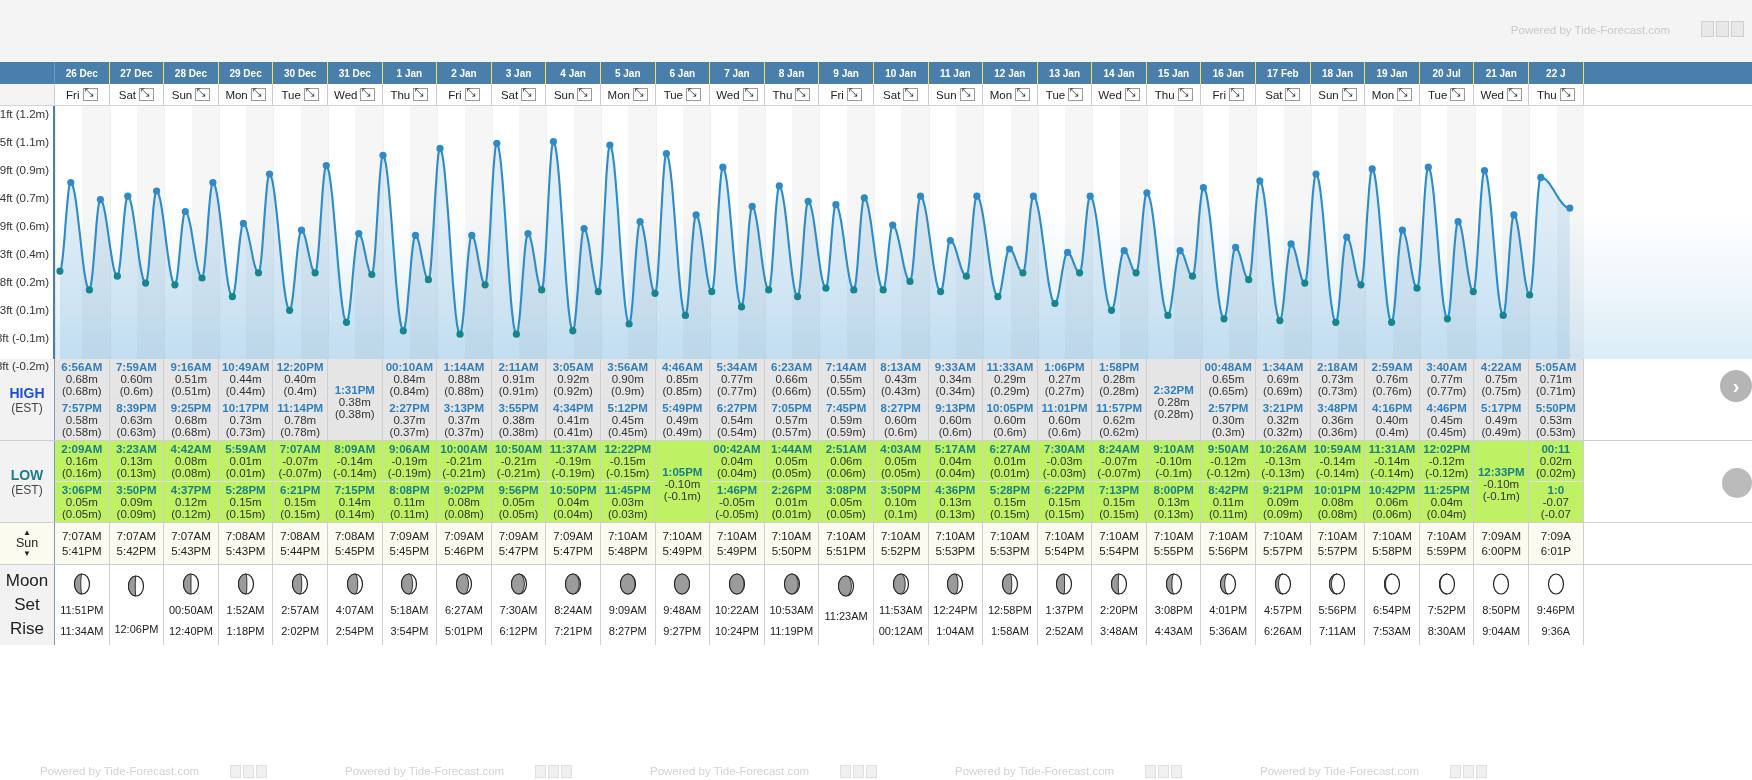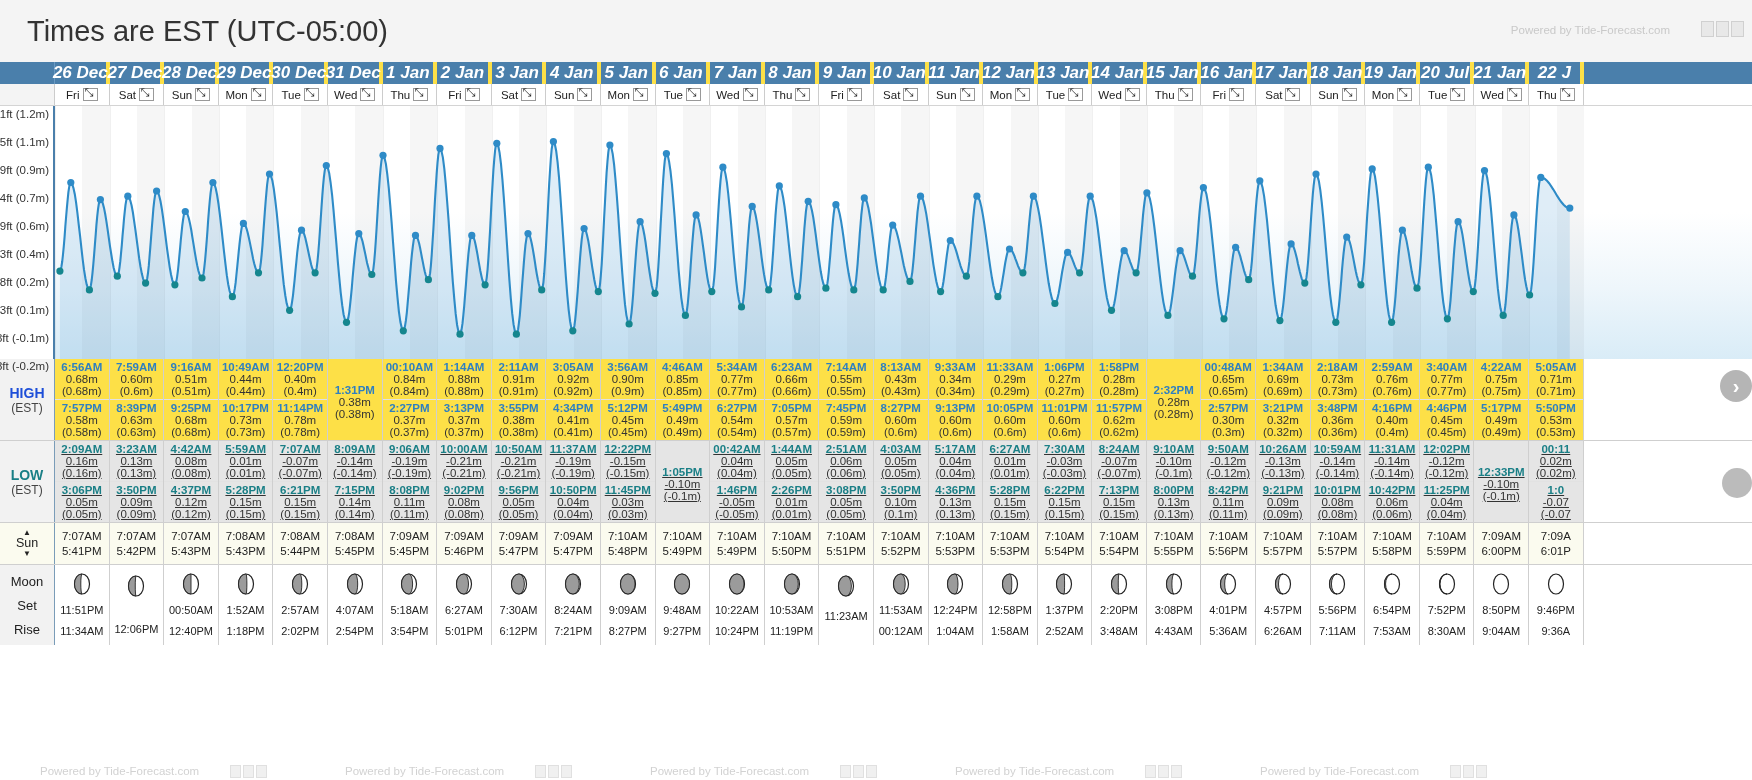--- a/index.html
+++ b/index.html
@@ -47,25 +47,24 @@
     display:inline-block; width:13px; height:16px;
     border:1px solid #d0d0d0; background:#e8e8e8;
     font-size:8px; color:#bbb; text-align:center; line-height:16px;
   }
 
   
   .datebar { display:flex; height:22px; background:#4a7fab; }
   .datebar .corner { width:55px; flex:0 0 55px; background:#4a7fab; border-right:1px solid #6b9bc4;}
   .datebar .dcell {
     flex:0 0 54.6px; width:54.6px;
-    color:#fff; font-size:17px; font-weight:bold;
+    color:#fff; font-size:10px; font-weight:bold;
     display:flex; align-items:center; justify-content:center;
-    border-right:4px solid #fde047;
+    border-right:1px solid #fde047;
     white-space:nowrap;
-    font-style:italic;
   }
 
   
   .daybar { display:flex; height:22px; background:#ffffff; border-bottom:1px solid #d4d4d4;}
   .daybar .corner { width:55px; flex:0 0 55px; background:#f4f4f4; border-right:1px solid #ccc;}
   .daybar .dcell {
     flex:0 0 54.6px; width:54.6px;
     display:flex; align-items:center; justify-content:center; gap:3px;
     border-right:1px solid #ccc;
     font-size:11.5px; color:#222;
@@ -109,22 +108,22 @@
   .rowlabel .small { font-size:12px; color:#444; }
   .high .big { color:#1d4ed8; }
   .low  .big { color:#1a7f86; }
 
   .tcells { flex:1; display:flex; }
   .tcol {
     flex:0 0 54.6px; width:54.6px;
     border-right:1px solid #cfcfcf;
     display:flex; flex-direction:column;
   }
-  .high .tcol { background:#fde047; }
-  .low  .tcol { background:#e5e5e5;text-decoration:underline; }
+  .high .tcol { background:#e5e5e5; }
+  .low  .tcol { background:#bef264; }
   .ev {
     flex:1; display:flex; flex-direction:column;
     align-items:center; justify-content:center;
     padding:2px 0;
   }
   .ev + .ev { border-top:1px solid #e2e2e2; }
   .ev .t { font-size:11.5px; font-weight:bold; white-space:nowrap; }
   .high .ev .t { color:#2e7fc1; }
   .low  .ev .t { color:#1a7f86; }
   .ev .v { font-size:11.5px; color:#333; white-space:nowrap; }
@@ -142,21 +141,21 @@
     display:flex; flex-direction:column; align-items:center; justify-content:center;
     font-size:11.5px; color:#222; gap:3px;
   }
 
   
   .moonrow { display:flex; height:80px; }
   .moonrow .rowlabel {
     background:#f2f2f2; justify-content:space-around; padding:4px 0;
     border-right:1px solid #7a9cb8;
   }
-  .moonrow .rowlabel div { font-size:13px; color:#222; }
+  .moonrow .rowlabel div { font-size:17px; color:#222; }
   .mcol {
     flex:0 0 54.6px; width:54.6px; background:#ffffff;
     border-right:1px solid #cfcfcf;
     display:flex; flex-direction:column; align-items:center;
     justify-content:space-around; padding:3px 0;
     font-size:11px; color:#222;
   }
   .moon-ic { width:20px; height:22px; position:relative; }
   .moon-ic svg { display:block; }
 
@@ -185,21 +184,20 @@
     width:30px; height:30px; border-radius:50%;
     background:rgba(120,120,120,0.5); z-index:25;
   }
 </style>
 </head>
 <body>
 
 <div id="app">
 
   <div class="header">
-    <span class="title-sub">Times are EST (UTC-05:00)</span>
     <span class="powered">Powered by Tide-Forecast.com</span>
     <span class="flagbox">
       <span></span>
       <span></span>
       <span></span>
     </span>
   </div>
 
   <div class="datebar" id="datebar">
     <div class="corner"></div>
@@ -218,21 +216,21 @@
       <div class="dcell">7 Jan</div>
       <div class="dcell">8 Jan</div>
       <div class="dcell">9 Jan</div>
       <div class="dcell">10 Jan</div>
       <div class="dcell">11 Jan</div>
       <div class="dcell">12 Jan</div>
       <div class="dcell">13 Jan</div>
       <div class="dcell">14 Jan</div>
       <div class="dcell">15 Jan</div>
       <div class="dcell">16 Jan</div>
-      <div class="dcell">17 Jan</div>
+      <div class="dcell">17 Feb</div>
       <div class="dcell">18 Jan</div>
       <div class="dcell">19 Jan</div>
       <div class="dcell">20 Jul</div>
       <div class="dcell">21 Jan</div>
       <div class="dcell">22 J</div>
     </div>
 
   <div class="daybar" id="daybar">
     <div class="corner"></div>
   <div class="dcell">

